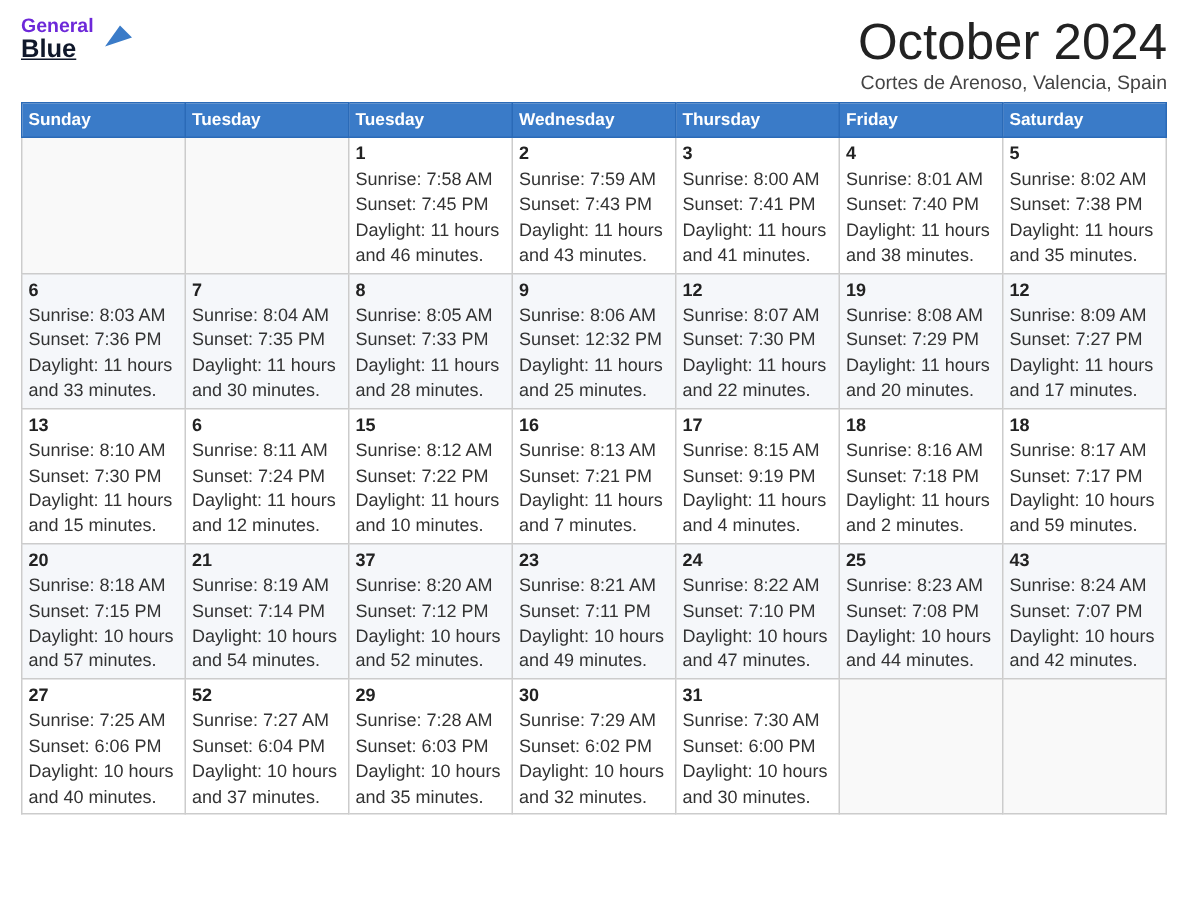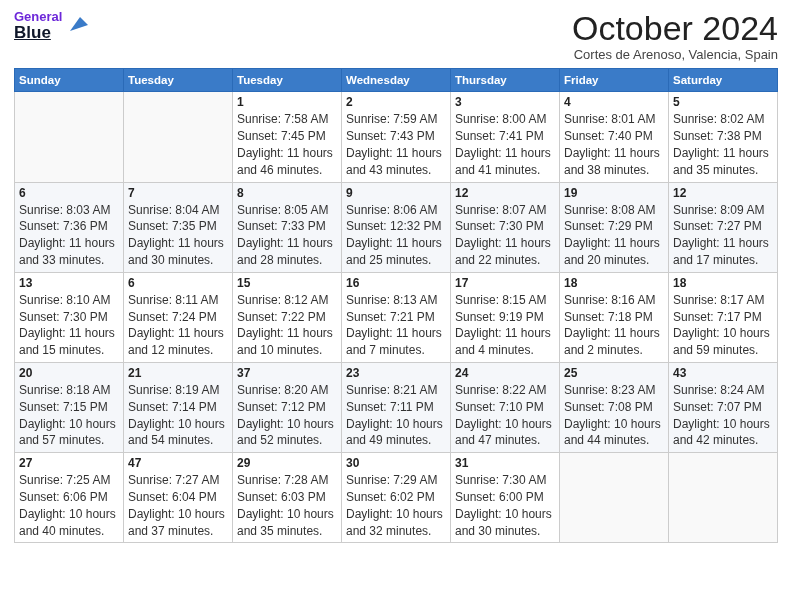--- a/index.html
+++ b/index.html
@@ -282,21 +282,21 @@
           </td>
         </tr>
         <tr>
           <td>
             <span class="day-number">27</span>
             <div class="day-detail">Sunrise: 7:25 AM
 Sunset: 6:06 PM
 Daylight: 10 hours and 40 minutes.</div>
           </td>
           <td>
-            <span class="day-number">47</span>
+            <span class="day-number">52</span>
             <div class="day-detail">Sunrise: 7:27 AM
 Sunset: 6:04 PM
 Daylight: 10 hours and 37 minutes.</div>
           </td>
           <td>
             <span class="day-number">29</span>
             <div class="day-detail">Sunrise: 7:28 AM
 Sunset: 6:03 PM
 Daylight: 10 hours and 35 minutes.</div>
           </td>

